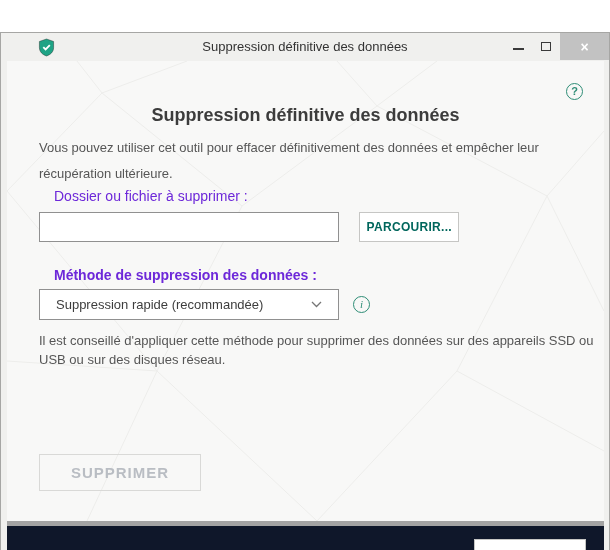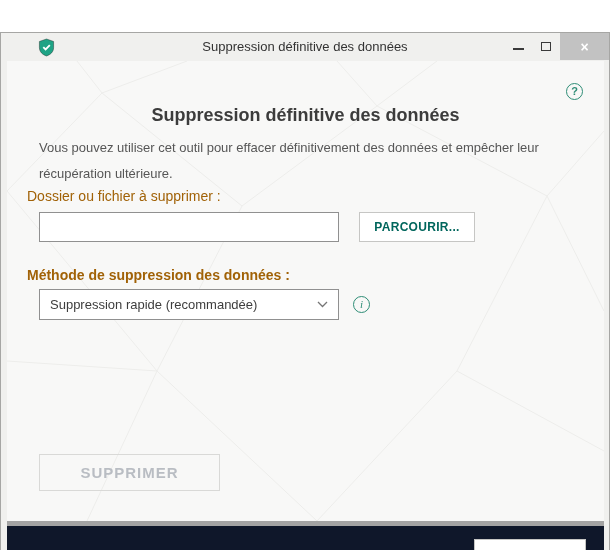--- a/index.html
+++ b/index.html
@@ -47,61 +47,61 @@
   .heading {
     position:absolute; top:44px; left:0; right:0;
     text-align:center; font-size:18px; font-weight:bold; color:#3c3c3c;
   }
 
   .desc {
     position:absolute; left:32px; top:74px; width:552px;
     font-size:13px; line-height:26px; color:#565656;
   }
 
-  .field-label { position:absolute; left:20px; font-size:14px; color:#a16207; }
+  .field-label { position:absolute; left:47px; font-size:14px; color:#6d28d9; }
   .label-file   { top:127px; }
   .label-method { top:206px;font-weight:bold; }
 
   .file-input {
     position:absolute; left:32px; top:151px; width:300px; height:30px;
     border:1px solid #909090; background:#ffffff;
     padding:0 8px; font-size:13px; color:#333333;
     font-family:"Liberation Sans", sans-serif; outline:none;
   }
 
   .btn-secondary {
     background:#ffffff; border:1px solid #c6c6c4;
     color:#00665c; font-size:12px; font-weight:bold; letter-spacing:0.3px;
     font-family:"Liberation Sans", sans-serif; cursor:pointer;
   }
-  .browse-btn { position:absolute; left:352px; top:151px; width:116px; height:30px; }
+  .browse-btn { position:absolute; left:352px; top:151px; width:100px; height:30px;text-align:right; }
 
   .method-select {
     position:absolute; left:32px; top:228px; width:300px; height:31px;
     border:1px solid #909090; background:#ffffff;
-    display:flex; align-items:center; padding:0 10px;
+    display:flex; align-items:center; padding:0 16px;
     font-size:13px; color:#3d3d3d; cursor:pointer;
   }
   .chev { margin-left:auto; display:flex; align-items:center; }
 
   .info-icon {
     position:absolute; left:346px; top:235px; width:17px; height:17px;
     border:1px solid #2e8d76; border-radius:50%;
     color:#2e8d76; font-size:11px; line-height:15px; text-align:center;
     font-style:italic; font-family:"Liberation Serif", serif;
     cursor:pointer; background:transparent;
   }
 
   .hint {
     position:absolute; left:32px; top:270px; width:556px;
     font-size:13px; line-height:19px; color:#565656;
   }
 
   .delete-btn {
-    position:absolute; left:32px; top:393px; width:181px; height:37px;
+    position:absolute; left:32px; top:393px; width:162px; height:37px;
     background:transparent; border:1px solid #d9d9d7;
     color:#b9bdc3; font-size:15px; font-weight:bold; letter-spacing:1px;
     font-family:"Liberation Sans", sans-serif;
   }
 
   
   .footer {
     position:absolute; left:6px; top:488px; width:597px; height:53px;
     background:#0f172a; border-top:5px solid #a3a3a3;
   }
@@ -167,20 +167,21 @@
         <svg width="11" height="7" viewBox="0 0 11 7">
           <path d="M1 1 L5.5 5.5 L10 1" stroke="#767676" stroke-width="1.3" fill="none"></path>
         </svg>
       </span>
     </div>
 
     <div class="info-icon">
       <span>i</span>
     </div>
 
+    <div class="hint">Il est conseillé d'appliquer cette méthode pour supprimer des données sur des appareils SSD ou USB ou sur des disques réseau.</div>
 
     <button class="delete-btn" disabled="">SUPPRIMER</button>
   </div>
 
   <div class="footer">
     <button class="btn-secondary close-dialog-btn">FERMER</button>
   </div>
 
 </div>
 

